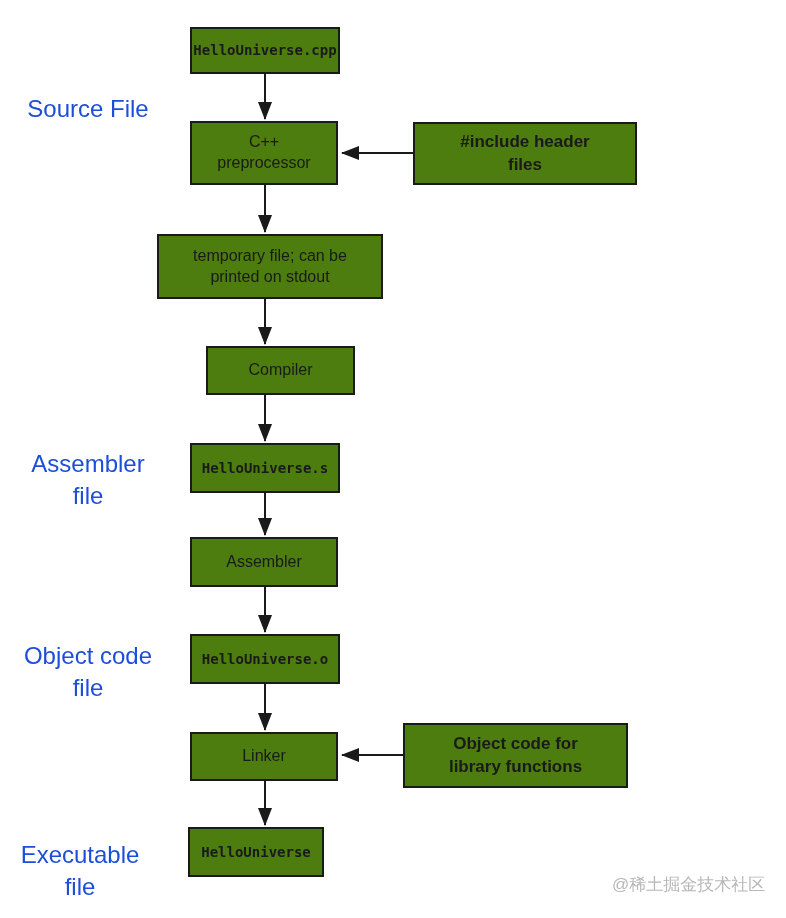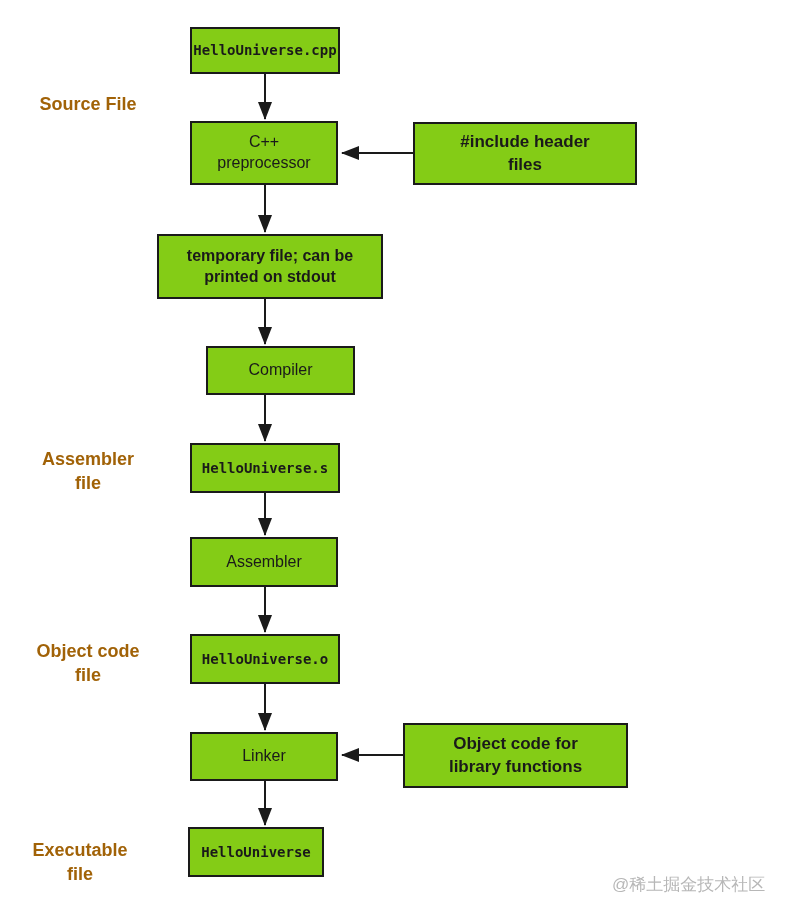--- a/index.html
+++ b/index.html
@@ -17,21 +17,21 @@
   #arrow-layer {
     position: absolute;
     left: 0; top: 0;
     width: 786px; height: 918px;
     pointer-events: none;
   }
 
   .node {
     position: absolute;
     border: 2px solid #1a1a1a;
-    background: #84cc16;
+    background: #4d7c0f;
     display: flex;
     align-items: center;
     justify-content: center;
     text-align: center;
     color: #1a1a1a;
     white-space: pre-line;
     line-height: 1.3;
   }
 
   .node--process {
@@ -50,32 +50,32 @@
     font-family: Liberation Sans, sans-serif;
     font-size: 17px;
     font-weight: 700;
   }
 
   .stage-label {
     position: absolute;
     width: 160px;
     text-align: center;
     font-family: "Liberation Sans", sans-serif;
-    font-size: 18px;
-    font-weight: 700;
-    color: #a16207;
+    font-size: 24px;
+    font-weight: 400;
+    color: #1d4ed8;
     white-space: pre-line;
     line-height: 1.33;
   }
 
   
   #node-cpp          { left: 190px; top:  27px; width: 150px; height: 47px; }
   #node-preprocessor { left: 190px; top: 121px; width: 148px; height: 64px; }
   #node-include      { left: 413px; top: 122px; width: 224px; height: 63px; }
-  #node-temp         { left: 157px; top: 234px; width: 226px; height: 65px; font-weight: bold; }
+  #node-temp         { left: 157px; top: 234px; width: 226px; height: 65px; }
   #node-compiler     { left: 190px; top: 346px; width: 149px; height: 49px; margin-left: 16px; }
   #node-sfile        { left: 190px; top: 443px; width: 150px; height: 50px; }
   #node-assembler    { left: 190px; top: 537px; width: 148px; height: 50px; }
   #node-ofile        { left: 190px; top: 634px; width: 150px; height: 50px; }
   #node-linker       { left: 190px; top: 732px; width: 148px; height: 49px; }
   #node-lib          { left: 403px; top: 723px; width: 225px; height: 65px; }
   #node-exe          { left: 188px; top: 827px; width: 136px; height: 50px; }
 
   
   #label-source     { left: 8px; top:  93px; }

